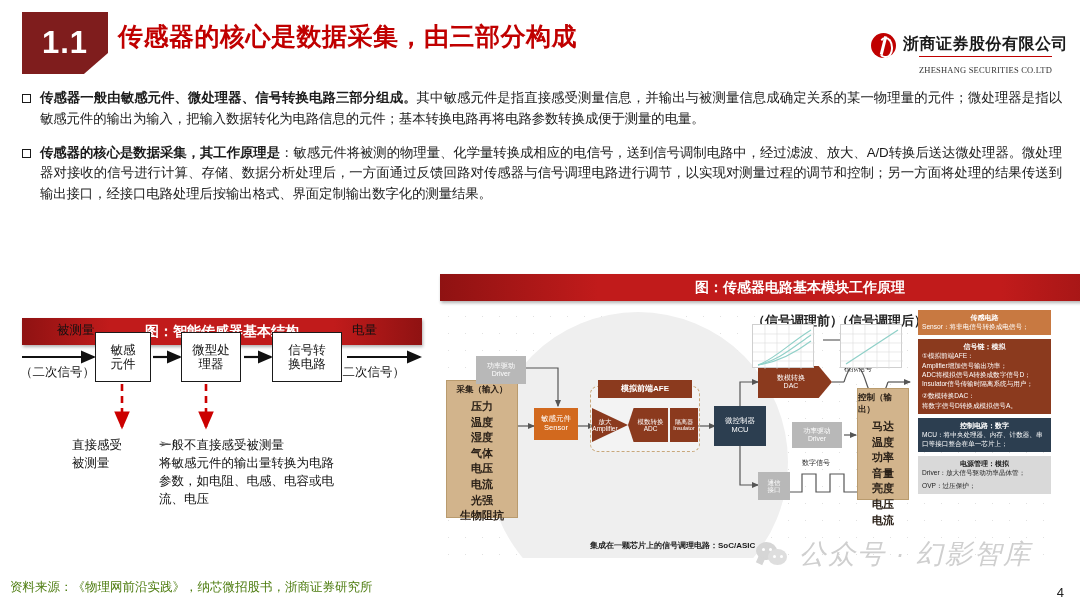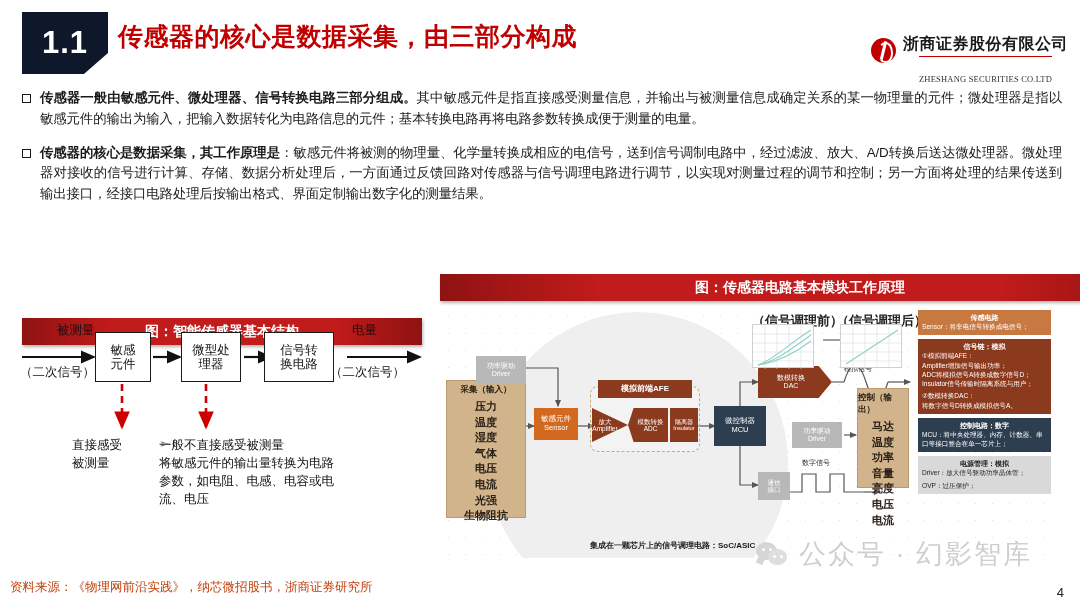--- a/index.html
+++ b/index.html
@@ -8,21 +8,21 @@
     background: #ffffff;
     font-family: "Liberation Sans", "DejaVu Sans", sans-serif;
     overflow: hidden;
   }
   .slide { position: relative; width: 1080px; height: 608px; background: #fff; }
 
   
   .hdr-badge {
     position: absolute; left: 22px; top: 12px;
     width: 86px; height: 62px;
-    background: #0f172a;
+    background: #7f1d1d;
     color: #fff;
     font-size: 31px; font-weight: bold;
     display: flex; align-items: center; justify-content: center;
     clip-path: polygon(0 0, 100% 0, 100% 66%, 72% 100%, 0 100%);
     letter-spacing: 1px;
   }
   .hdr-title {
     position: absolute; left: 118px; top: 20px;
     color: #c00000;
     font-size: 25px; font-weight: bold;
@@ -42,21 +42,21 @@
   }
   .logo-mark::after {
     content: ""; position: absolute; left: 10.5px; top: 3px;
     width: 3px; height: 19px; background: #fff; transform: rotate(14deg);
   }
   .logo-txt { display: flex; flex-direction: column; align-items: center; margin-top: 18px; }
   .logo-cn { font-size: 16px; color: #1a1a1a; font-weight: 600; letter-spacing: 0.5px; }
   .logo-en {
     font-size: 8.5px; color: #333; letter-spacing: 0.2px;
     font-family: "Liberation Serif", "DejaVu Serif", serif;
-    border-top: 1px solid #c00000; padding-top: 17px; margin-top: 1px;
+    border-top: 1px solid #c00000; padding-top: 8px; margin-top: 1px;
   }
 
   
   .bullets { position: absolute; left: 22px; top: 88px; width: 1040px; }
   .bullet { display: flex; gap: 9px; margin-bottom: 13px; }
   .bullet-box {
     flex: none; width: 9px; height: 9px; margin-top: 6px;
     border: 1.4px solid #1a1a1a;
   }
   .bullet-text {
@@ -115,23 +115,23 @@
   .sidepanel { position: absolute; width: 133px; }
   .sp-block { margin-bottom: 4px; padding: 3px 4px 4px 4px; }
   .sp-head { font-size: 7px; font-weight: bold; text-align: center; line-height: 1.3; }
   .sp-line { font-size: 6.6px; line-height: 1.4; }
   .rfig-cap { position: absolute; left: 150px; top: 232px; font-size: 8px;
               font-weight: bold; color: #1a1a1a; white-space: nowrap; }
 
   
   .source {
     position: absolute; left: 10px; bottom: 12px;
-    font-size: 12.5px; color: #c2410c; white-space: nowrap;
-  }
-  .wm { position: absolute; right: 48px; bottom: 36px; display: flex; align-items: center; gap: 9px; }
+    font-size: 12.5px; color: #4d7c0f; white-space: nowrap;
+  }
+  .wm { position: absolute; right: 48px; bottom: 36px; display: flex; align-items: center; gap: 9px; font-style: italic; }
   .wm-icon { position: relative; width: 34px; height: 24px; flex: none; }
   .wm-icon .b1, .wm-icon .b2 {
     position: absolute; border-radius: 50%; background: #d6d6d6;
   }
   .wm-icon .b1 { left: 0; top: 0; width: 21px; height: 18px; }
   .wm-icon .b2 { left: 12px; top: 7px; width: 19px; height: 16px; background: #dedede; }
   .wm-icon .b1::after {
     content:""; position:absolute; left:1px; bottom:-4px; width:7px; height:7px;
     background:#d6d6d6; transform: rotate(25deg);
   }
@@ -192,21 +192,21 @@
     <div class="lbl" style="left:308px;top:52px;">（二次信号）</div>
 
     <div class="blk" style="left:159px;top:20px; width:60px; height:50px;">
       <span>微型处</span>
       <span>理器</span>
     </div>
     <div class="blk" style="left:73px; top:20px; width:56px; height:50px;">
       <span>敏感</span>
       <span>元件</span>
     </div>
-    <div class="blk" style="left:242px;top:20px; width:70px; height:50px;">
+    <div class="blk" style="left:250px;top:20px; width:70px; height:50px;">
       <span>信号转</span>
       <span>换电路</span>
     </div>
 
     <div class="ltext" style="left:50px; top:124px;">
       <div>直接感受</div>
       <div>被测量</div>
     </div>
 
     <div style="position:absolute; left:137px; top:124px; display:flex; gap:6px;">
@@ -248,33 +248,33 @@
 
       <path d="M350,184 L362,184 L362,166 L376,166 L376,184 L390,184 L390,166 L404,166 L404,184 L424,184" fill="none" stroke="#555" stroke-width="1.2"></path>
       <line x1="424" y1="184" x2="440" y2="184" stroke="#555" stroke-width="1.2" marker-end="url(#sar)"></line>
 
       <line x1="404" y1="127" x2="416" y2="127" stroke="#555" stroke-width="1.2" marker-end="url(#sar)"></line>
       <line x1="352" y1="127" x2="362" y2="127" stroke="#555" stroke-width="1.2" marker-end="url(#sar)"></line>
 
       <line x1="383" y1="32" x2="407" y2="32" stroke="#777" stroke-width="1.4" marker-end="url(#sar)"></line>
     </svg>
 
-    <div class="io-col" style="left:6px; top:72px; width:80px; height:138px;">
+    <div class="io-col" style="left:6px; top:72px; width:72px; height:138px;">
       <div class="io-title">采集（输入）</div>
       <div class="io-item">压力</div>
       <div class="io-item">温度</div>
       <div class="io-item">湿度</div>
       <div class="io-item">气体</div>
       <div class="io-item">电压</div>
       <div class="io-item">电流</div>
       <div class="io-item">光强</div>
       <div class="io-item">生物阻抗</div>
     </div>
 
-    <div class="io-col" style="left:417px; top:80px; width:52px; height:100px;">
+    <div class="io-col" style="left:417px; top:80px; width:52px; height:112px;">
       <div class="io-title">控制（输出）</div>
       <div class="io-item">马达</div>
       <div class="io-item">温度</div>
       <div class="io-item">功率</div>
       <div class="io-item">音量</div>
       <div class="io-item">亮度</div>
       <div class="io-item">电压</div>
       <div class="io-item">电流</div>
     </div>
 

